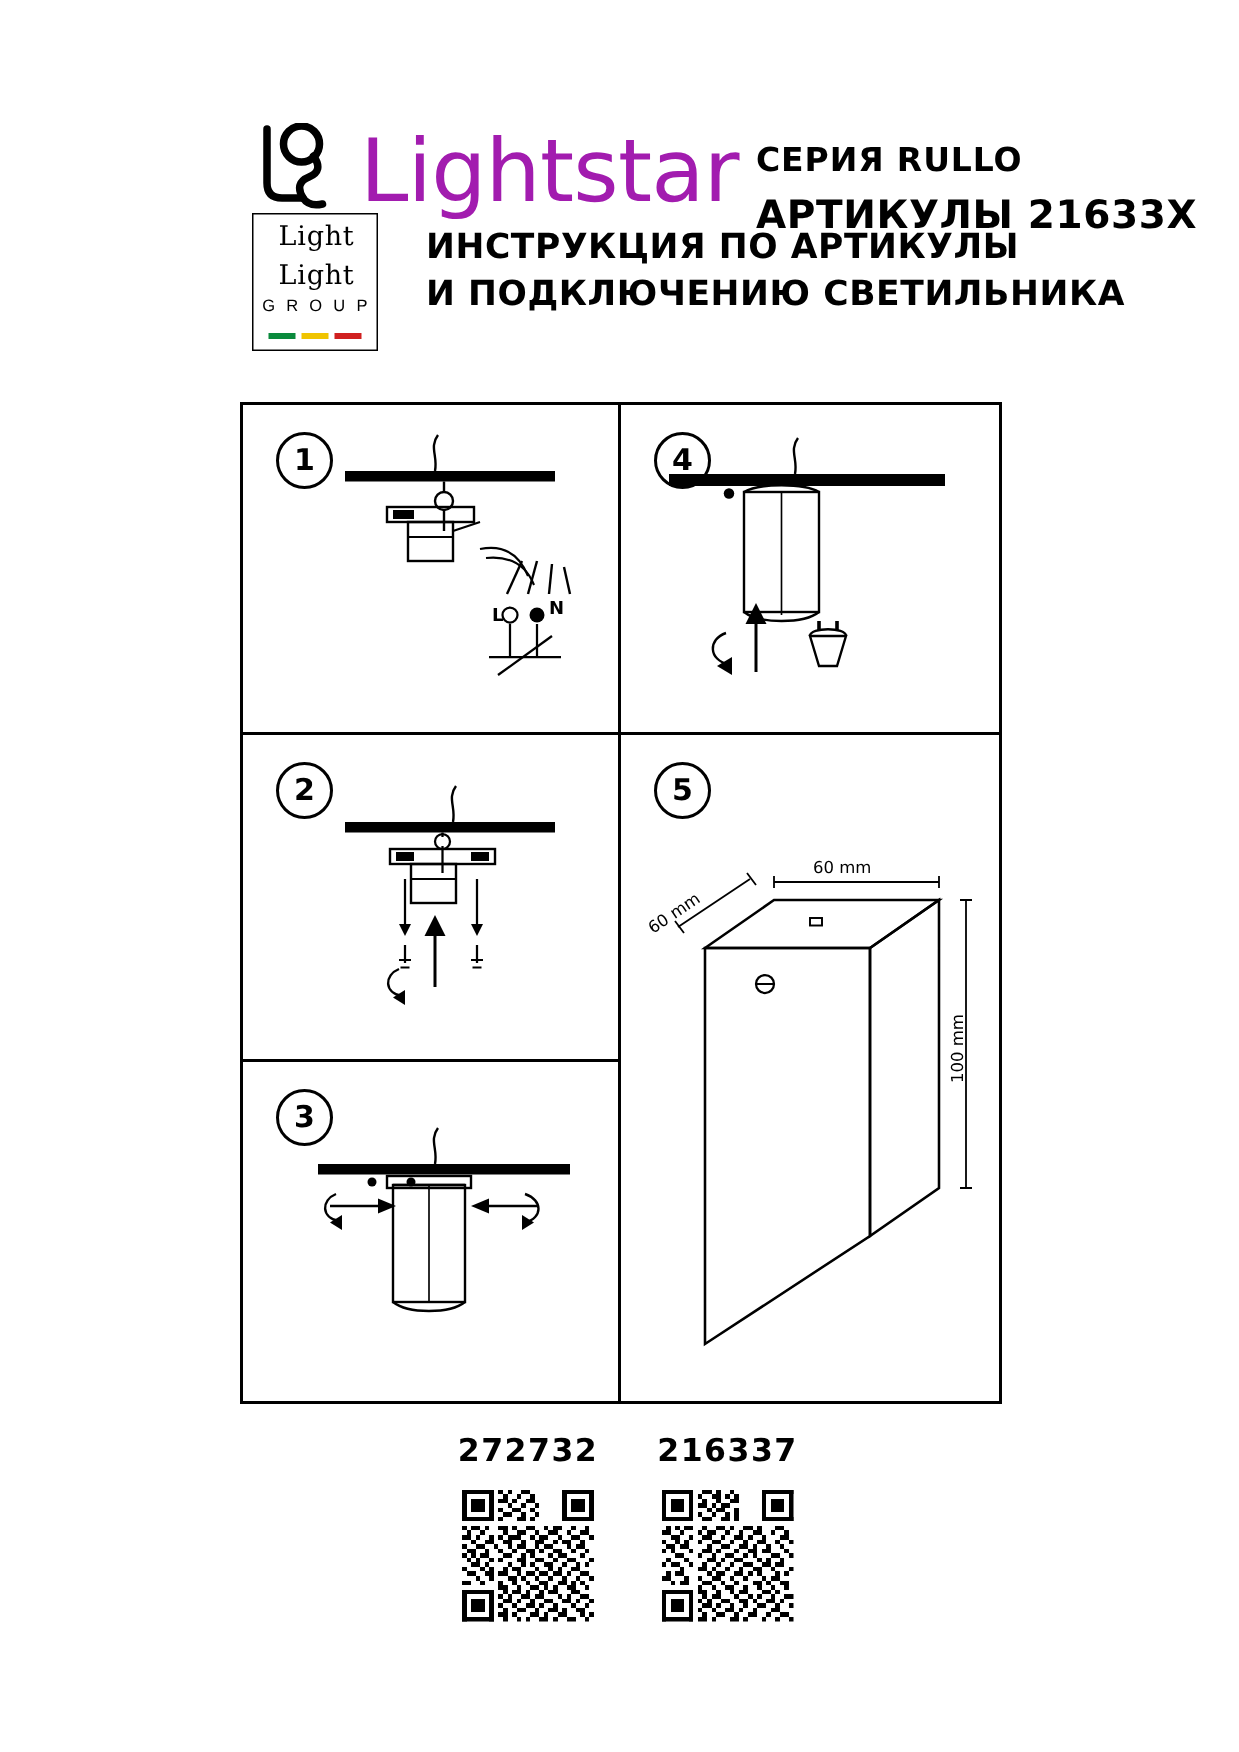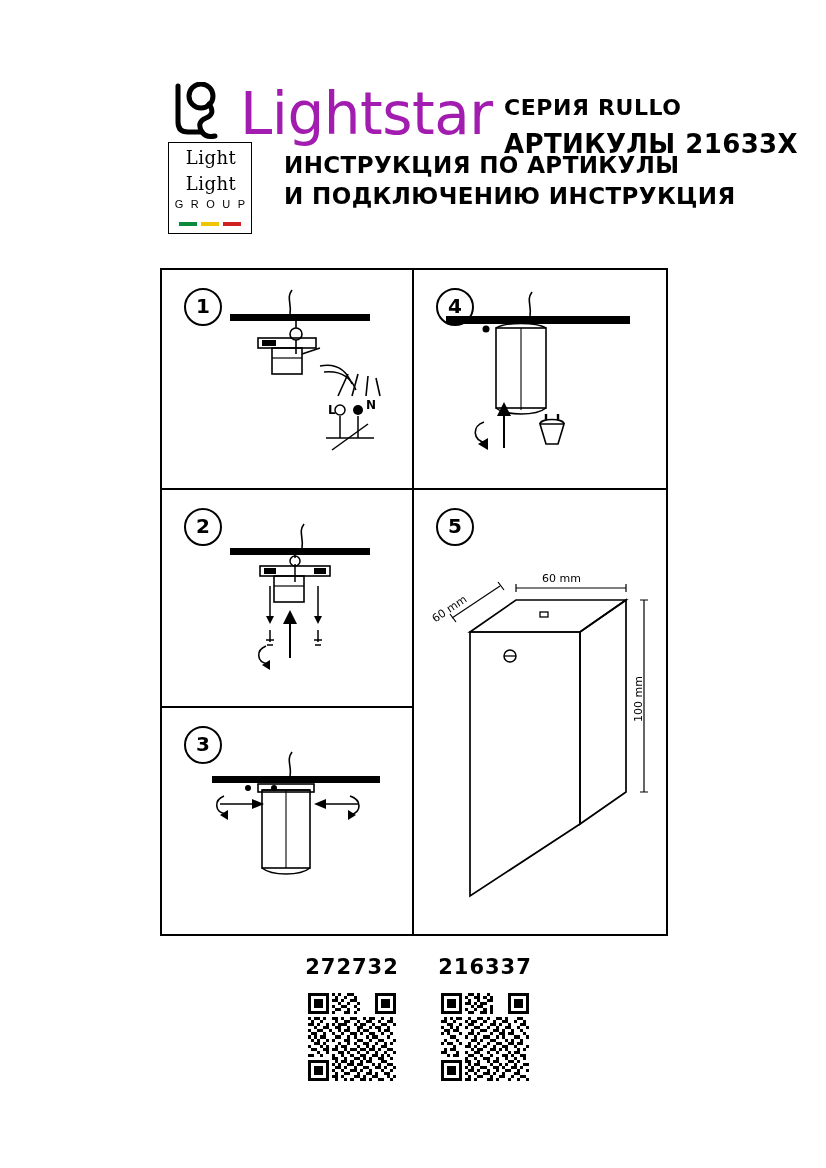--- a/index.html
+++ b/index.html
@@ -191,21 +191,21 @@
   <div class="gl gl1">Light</div>
   <div class="gl gl2">Light</div>
   <div class="gl gl3">G R O U P</div>
   <div class="bar bar-g"></div>
   <div class="bar bar-y"></div>
   <div class="bar bar-r"></div>
 </div>
 
 <div class="instr">
   <div>ИНСТРУКЦИЯ ПО АРТИКУЛЫ</div>
-  <div>И ПОДКЛЮЧЕНИЮ ИНСТРУКЦИЯ</div>
+  <div>И ПОДКЛЮЧЕНИЮ СВЕТИЛЬНИКА</div>
 </div>
 
 <div class="table">
 
   <div class="cell c1">
     <div class="step-num">1</div>
     <svg class="fig" width="252" height="220" viewBox="0 0 252 220">
 
       <rect x="68" y="44" width="140" height="7" fill="#000"></rect>
 

